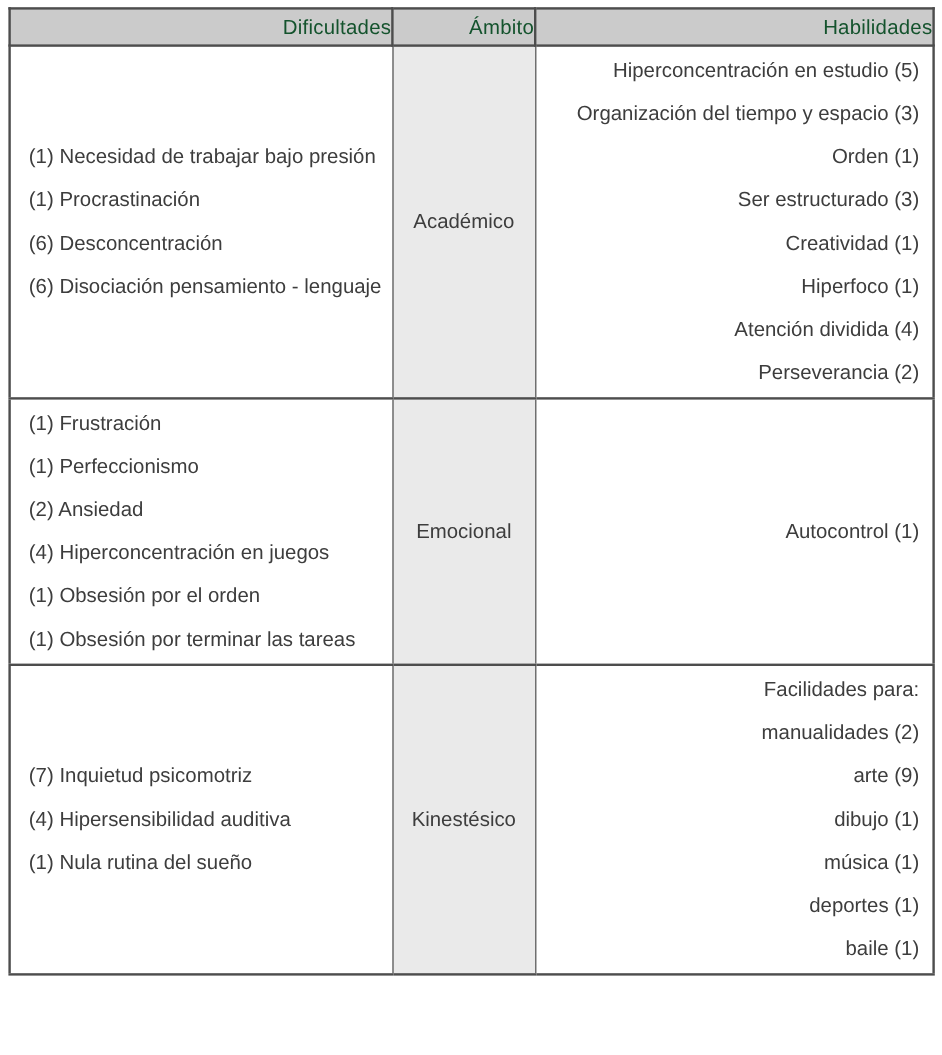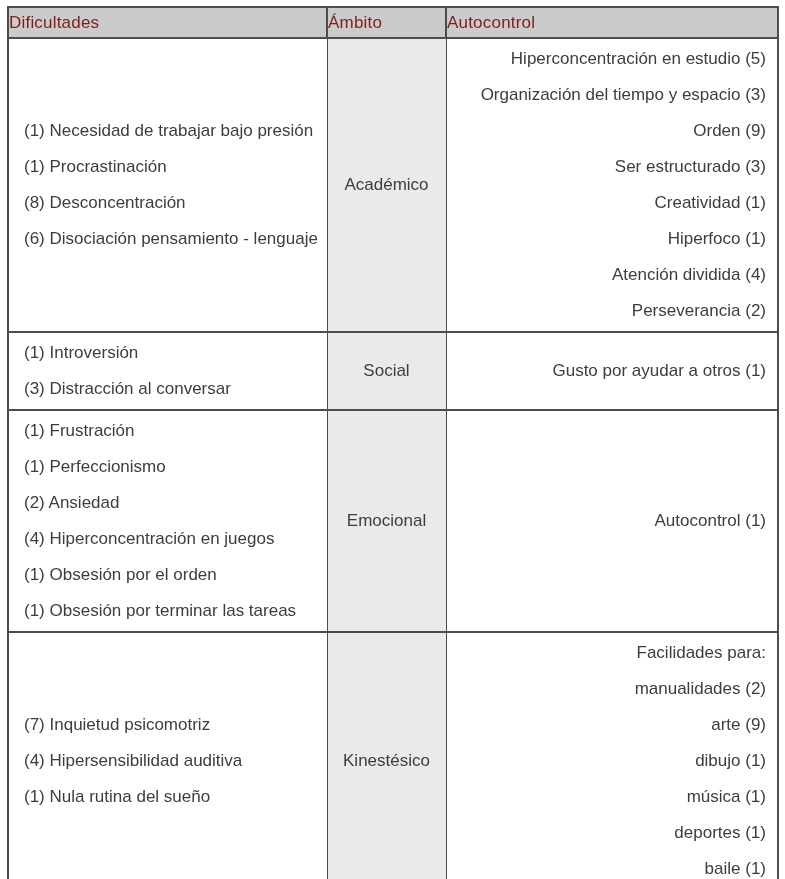--- a/index.html
+++ b/index.html
@@ -25,23 +25,23 @@
     border-collapse:collapse;
     table-layout:fixed;
     width:100%;
     border:2px solid var(--border-c);
   }
   th{
     background:var(--header-bg);
     border:2px solid var(--border-c);
     font-size:17px;
     font-weight:500;
-    color:#7f1d1d;
+    color:#14532d;
     height:31px;
-    text-align:left;
+    text-align:right;
     letter-spacing:0.2px;
   }
   td{
     border-top:2px solid var(--border-c);
     border-bottom:2px solid var(--border-c);
     border-left:1px solid var(--border-c);
     border-right:1px solid var(--border-c);
     vertical-align:middle;
     font-size:17px;
     padding:2px 0;
@@ -66,55 +66,43 @@
   <table>
     <colgroup>
       <col style="width:319px">
       <col style="width:119px">
       <col style="width:332px">
     </colgroup>
     <thead>
       <tr>
         <th>Dificultades</th>
         <th>Ámbito</th>
-        <th>Autocontrol</th>
+        <th>Habilidades</th>
       </tr>
     </thead>
     <tbody>
         <tr>
           <td class="dificultades">
             <div class="item">(1) Necesidad de trabajar bajo presión</div>
             <div class="item">(1) Procrastinación</div>
-            <div class="item">(8) Desconcentración</div>
+            <div class="item">(6) Desconcentración</div>
             <div class="item">(6) Disociación pensamiento - lenguaje</div>
           </td>
           <td class="ambito">
             <div class="item">Académico</div>
           </td>
           <td class="habilidades">
             <div class="item">Hiperconcentración en estudio (5)</div>
             <div class="item">Organización del tiempo y espacio (3)</div>
-            <div class="item">Orden (9)</div>
+            <div class="item">Orden (1)</div>
             <div class="item">Ser estructurado (3)</div>
             <div class="item">Creatividad (1)</div>
             <div class="item">Hiperfoco (1)</div>
             <div class="item">Atención dividida (4)</div>
             <div class="item">Perseverancia (2)</div>
-          </td>
-        </tr>
-        <tr>
-          <td class="dificultades">
-            <div class="item">(1) Introversión</div>
-            <div class="item">(3) Distracción al conversar</div>
-          </td>
-          <td class="ambito">
-            <div class="item">Social</div>
-          </td>
-          <td class="habilidades">
-            <div class="item">Gusto por ayudar a otros (1)</div>
           </td>
         </tr>
         <tr>
           <td class="dificultades">
             <div class="item">(1) Frustración</div>
             <div class="item">(1) Perfeccionismo</div>
             <div class="item">(2) Ansiedad</div>
             <div class="item">(4) Hiperconcentración en juegos</div>
             <div class="item">(1) Obsesión por el orden</div>
             <div class="item">(1) Obsesión por terminar las tareas</div>

